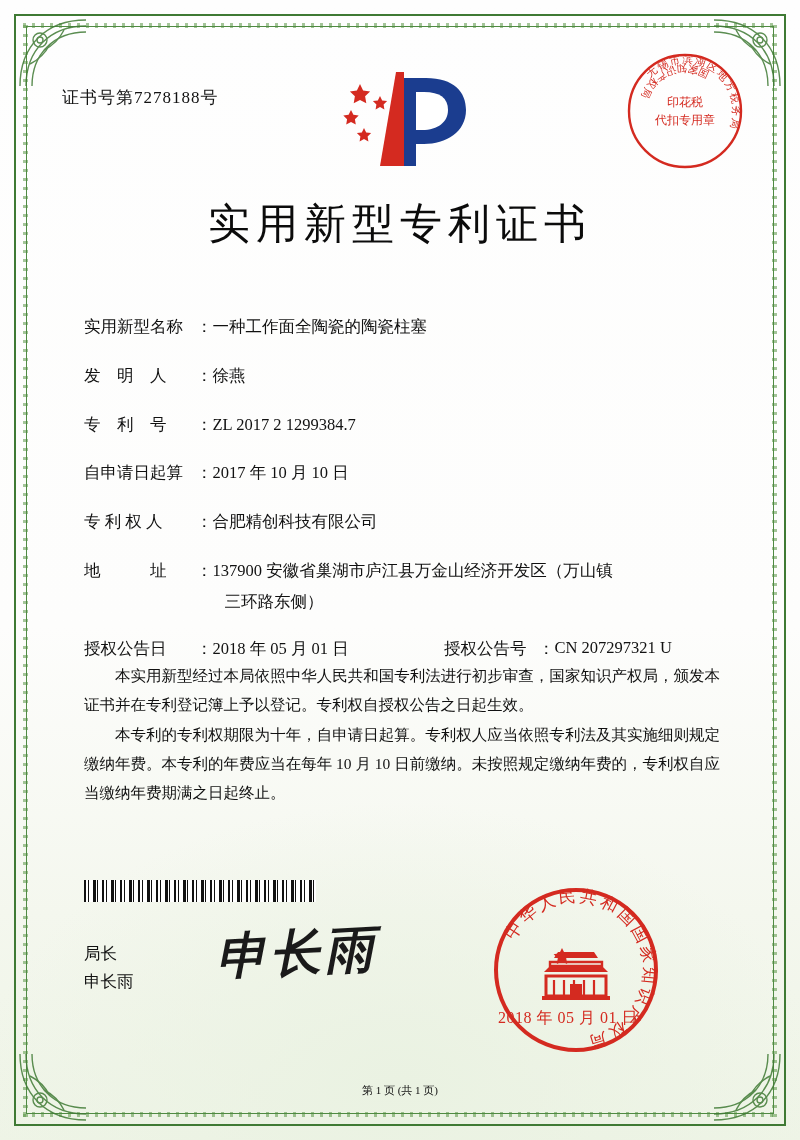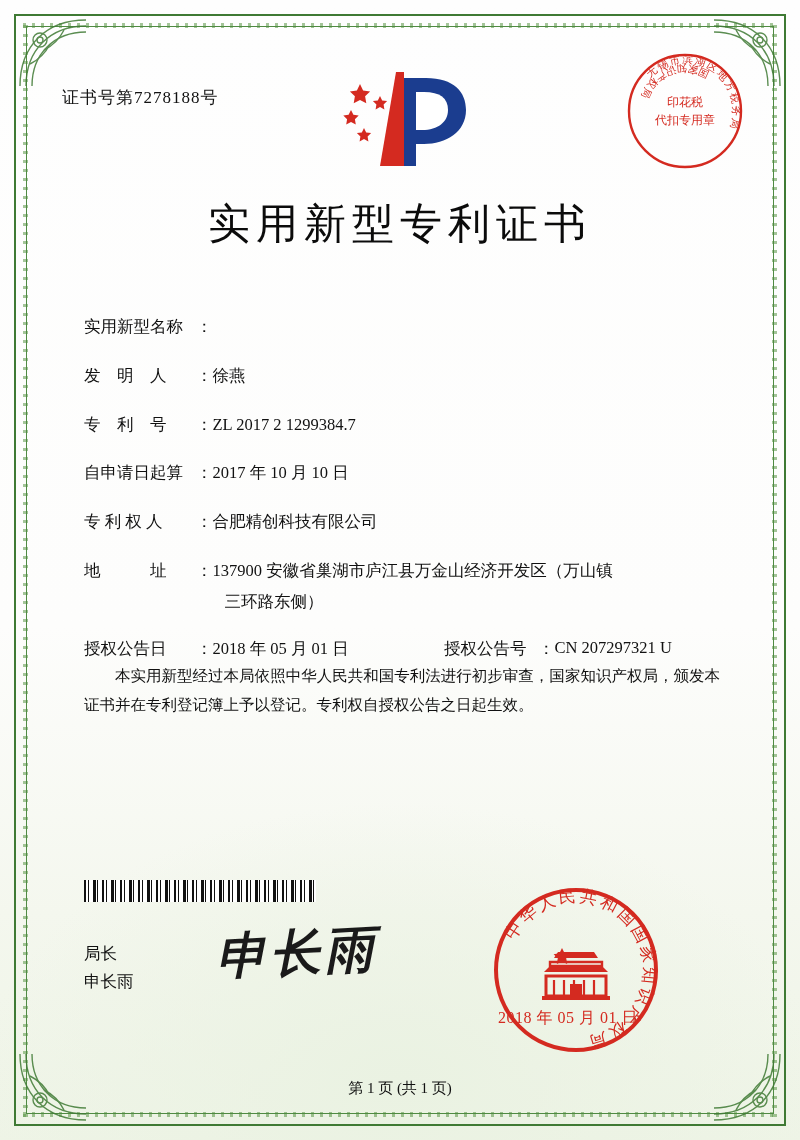--- a/index.html
+++ b/index.html
@@ -195,21 +195,21 @@
     top: 1008px;
     font-size: 16px;
     color: #d42a20;
     letter-spacing: 0.5px;
   }
   .page-no {
     position: absolute;
     left: 0; right: 0;
     bottom: 42px;
     text-align: center;
-    font-size: 15px;
+    font-size: 11px;
     color: #111;
   }
 </style>
 </head>
 <body>
 
 <div class="page">
 
   <div class="border-outer"></div>
   <div class="border-orn"></div>
@@ -288,20 +288,21 @@
     <text x="63" y="76" text-anchor="middle" font-size="12" fill="#d42a20" font-family="'DejaVu Serif',serif">代扣专用章</text>
   </svg>
 
   <div class="title">实用新型专利证书</div>
 
   <div class="fields">
 
     <div class="field-row">
       <span class="field-label">实用新型名称</span>
       <span class="field-colon">：</span>
+      <span class="field-value">一种工作面全陶瓷的陶瓷柱塞</span>
     </div>
 
     <div class="field-row">
       <span class="field-label">发　明　人</span>
       <span class="field-colon">：</span>
       <span class="field-value">徐燕</span>
     </div>
 
     <div class="field-row">
       <span class="field-label">专　利　号</span>
@@ -340,20 +341,21 @@
         <span class="field-label">授权公告号</span>
         <span class="field-colon">：</span>
         <span class="field-value">CN 207297321 U</span>
       </span>
     </div>
 
   </div>
 
   <div class="paras">
     <p>本实用新型经过本局依照中华人民共和国专利法进行初步审查，国家知识产权局，颁发本证书并在专利登记簿上予以登记。专利权自授权公告之日起生效。</p>
+    <p>本专利的专利权期限为十年，自申请日起算。专利权人应当依照专利法及其实施细则规定缴纳年费。本专利的年费应当在每年 10 月 10 日前缴纳。未按照规定缴纳年费的，专利权自应当缴纳年费期满之日起终止。</p>
   </div>
 
   <div class="barcode"></div>
 
   <div class="signer">
     <div>局长</div>
     <div>申长雨</div>
   </div>
   <div class="signature">申长雨</div>
 

